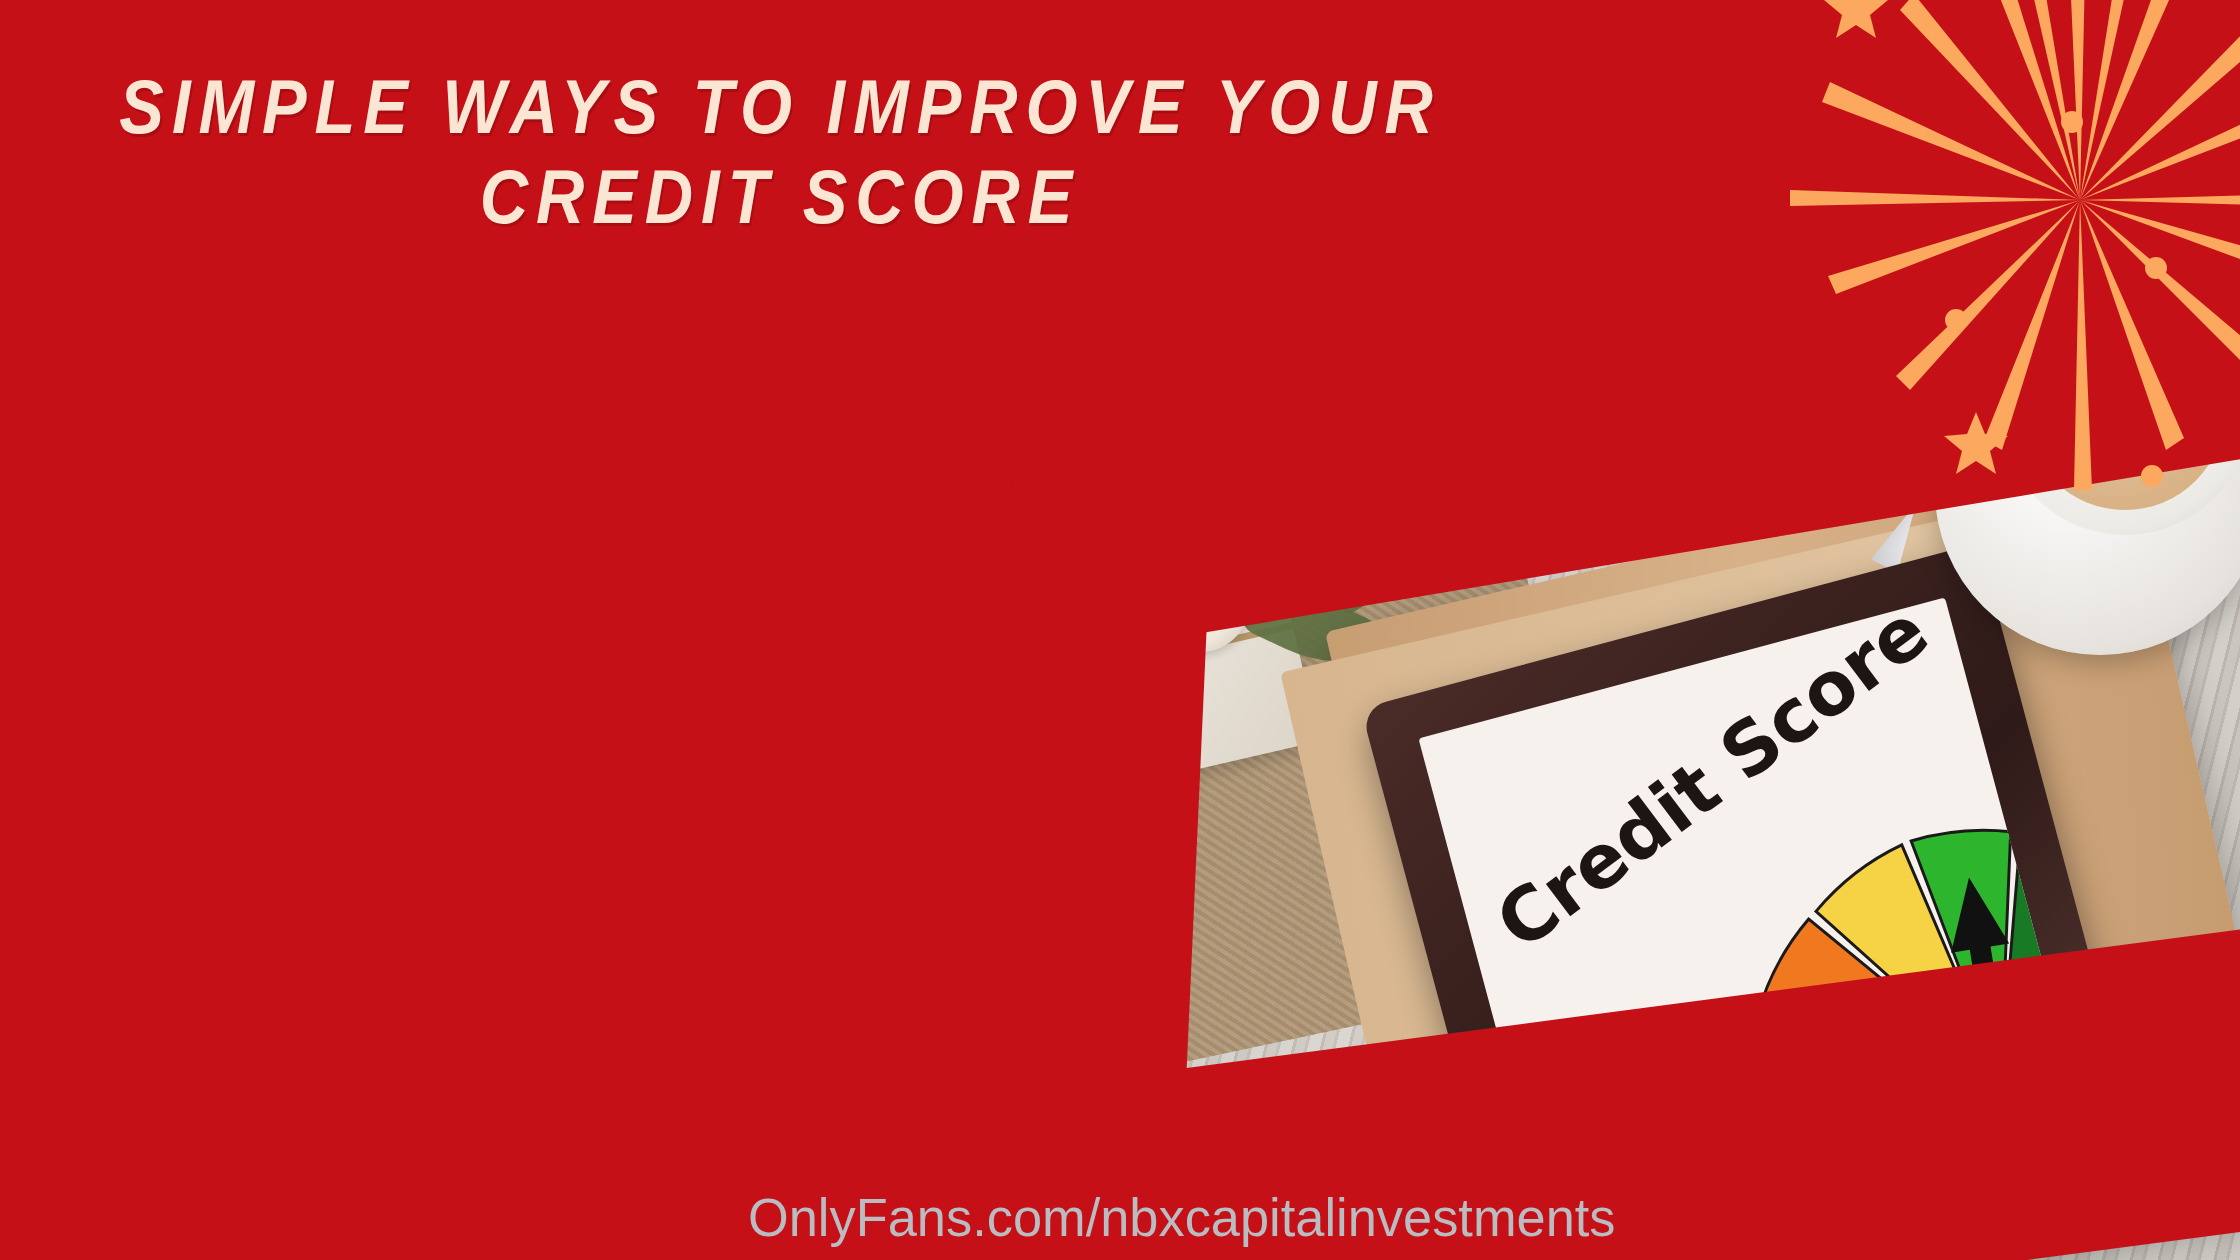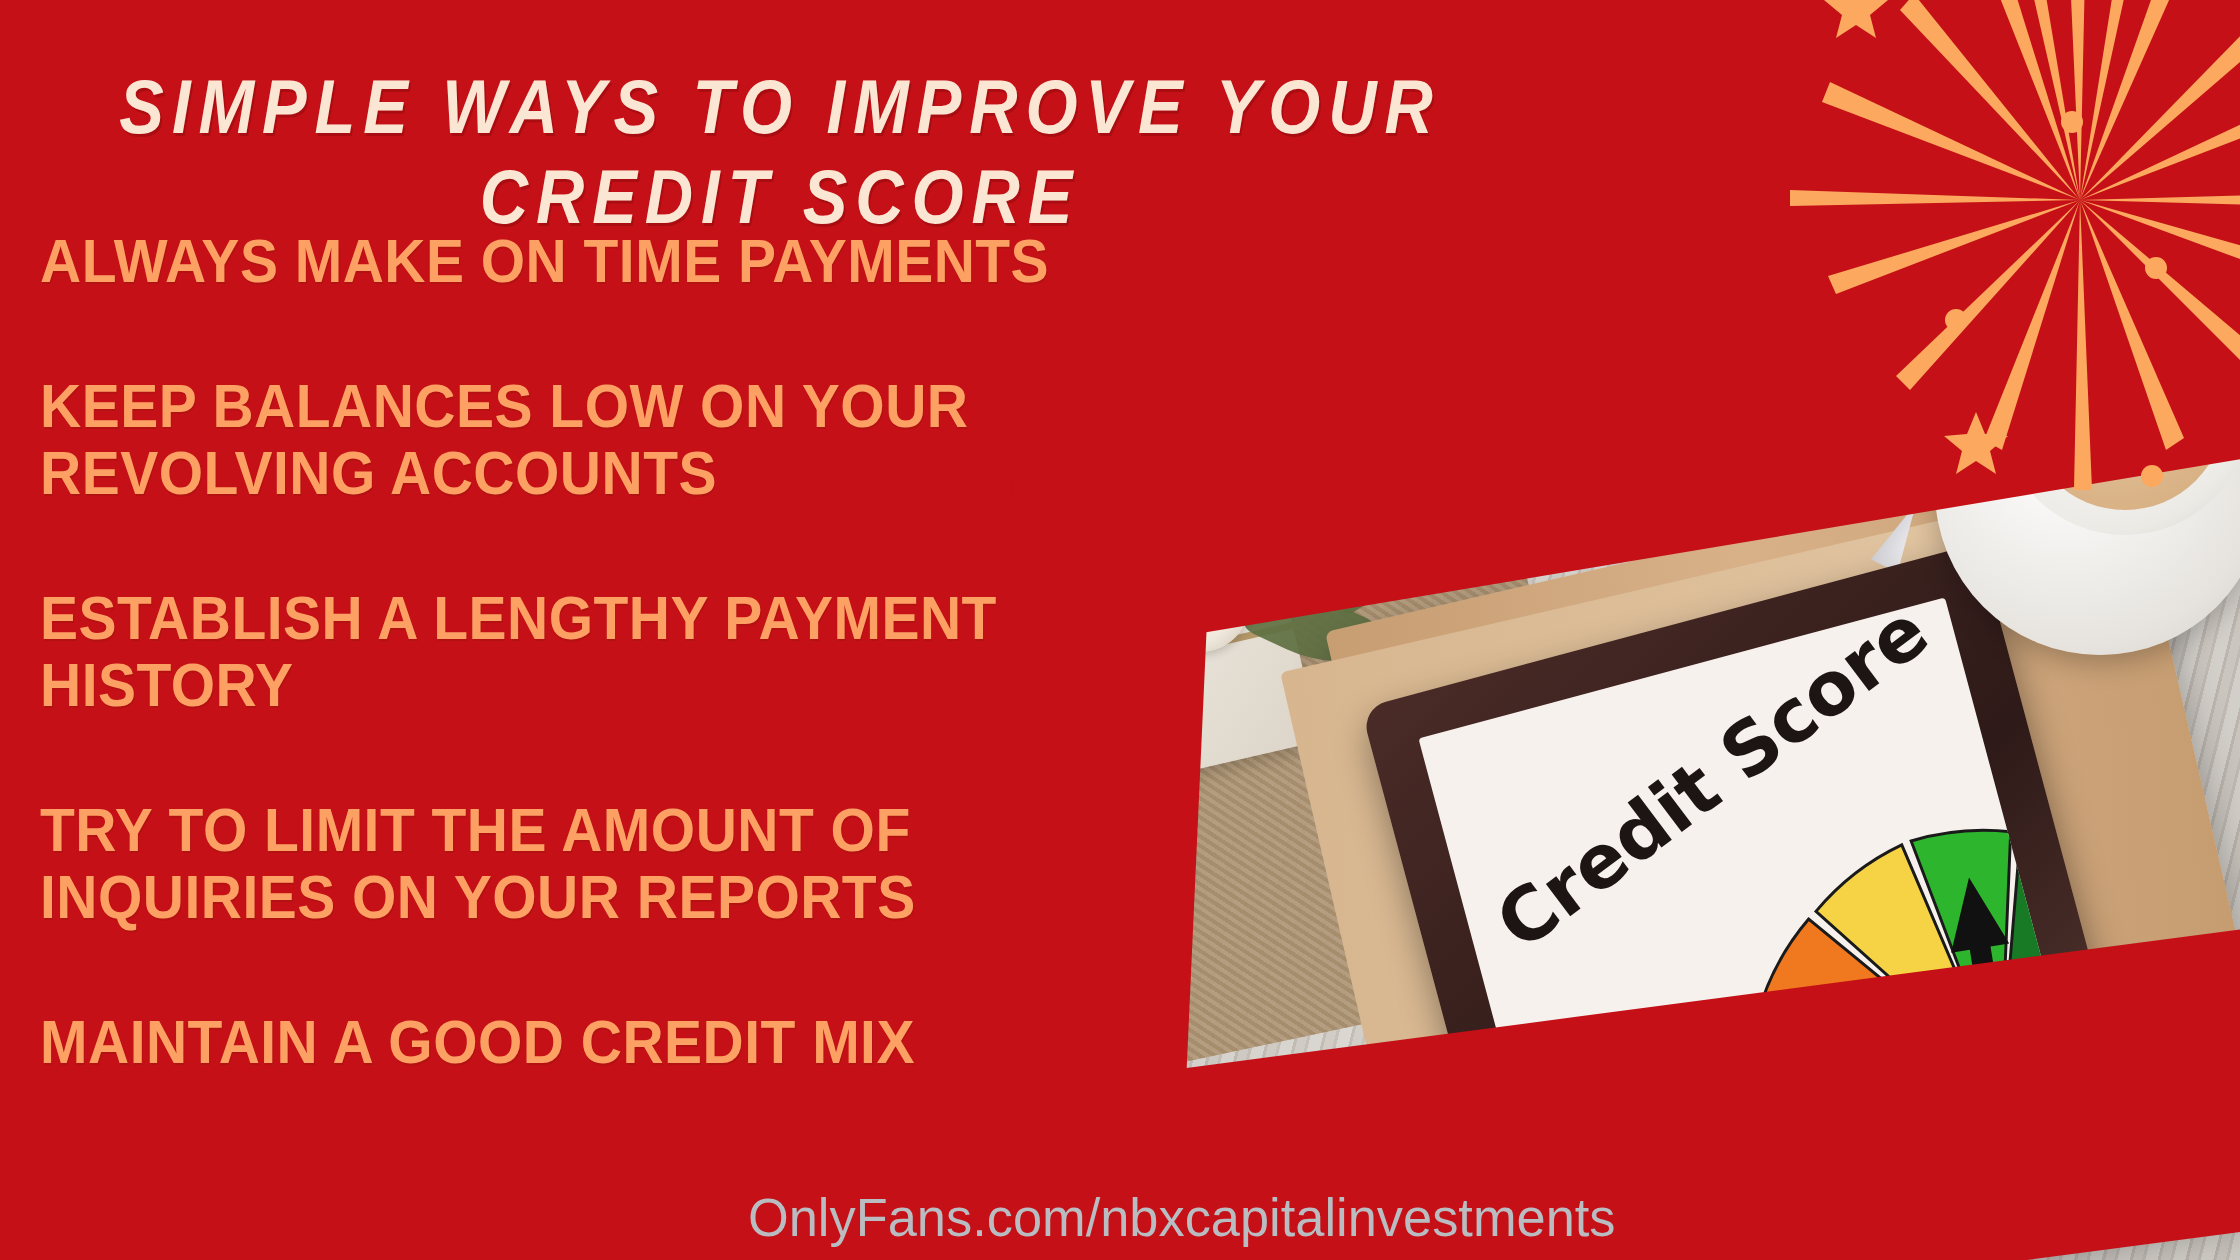--- a/index.html
+++ b/index.html
@@ -263,23 +263,16 @@
       <circle cx="196" cy="6" r="11"></circle>
       <circle cx="382" cy="586" r="11"></circle>
       <polygon points="86,86 95,108 118,110 100,125 106,148 86,135 66,148 72,125 54,110 77,108"></polygon>
       <polygon points="206,522 215,544 238,546 220,561 226,584 206,571 186,584 192,561 174,546 197,544"></polygon>
       <polygon points="520,10 529,32 552,34 534,49 540,72 520,59 500,72 506,49 488,34 511,32"></polygon>
     </g>
   </svg>
 
   <div class="title">SIMPLE WAYS TO IMPROVE YOUR CREDIT SCORE</div>
 
-  <div class="bullets">
-    <div class="bullet">ALWAYS MAKE ON TIME PAYMENTS</div>
-    <div class="bullet">KEEP BALANCES LOW ON YOUR REVOLVING ACCOUNTS</div>
-    <div class="bullet">ESTABLISH A LENGTHY PAYMENT HISTORY</div>
-    <div class="bullet">TRY TO LIMIT THE AMOUNT OF INQUIRIES ON YOUR REPORTS</div>
-    <div class="bullet">MAINTAIN A GOOD CREDIT MIX</div>
-  </div>
 
   <div class="watermark">OnlyFans.com/nbxcapitalinvestments</div>
 
 </div>
 
 </body></html>

